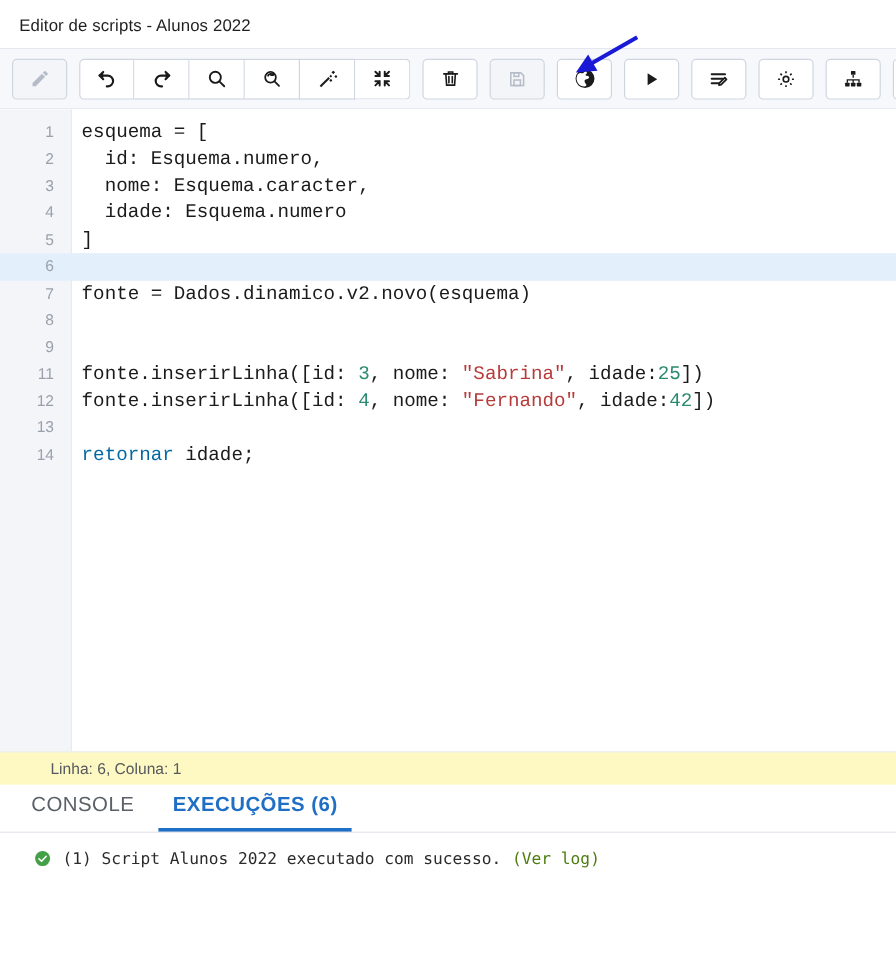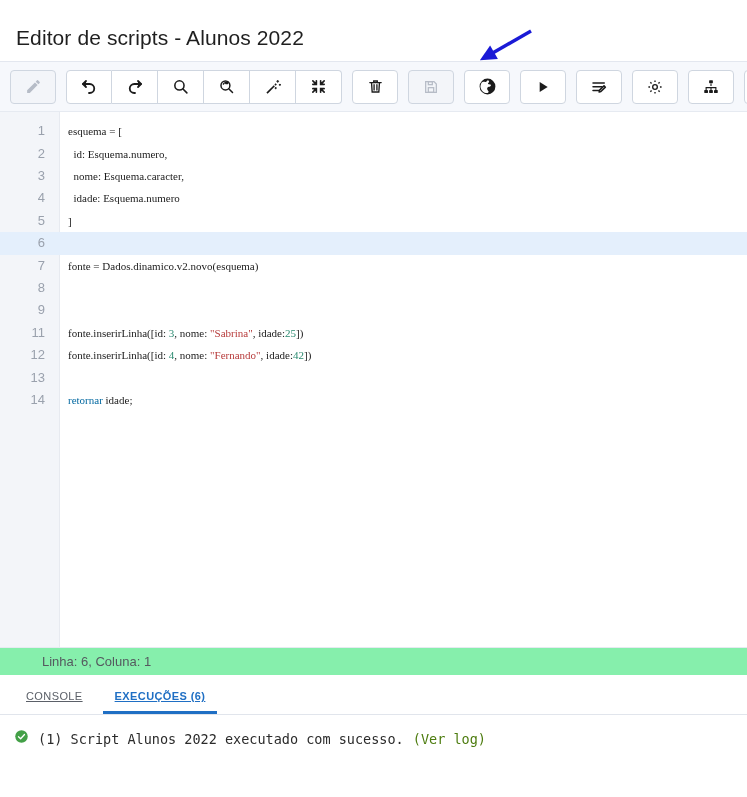--- a/index.html
+++ b/index.html
@@ -9,24 +9,24 @@
     height: 797px;
     background: #ffffff;
     font-family: "Liberation Sans", sans-serif;
     color: #222;
     overflow: hidden;
     position: relative;
   }
 
   
   .page-title {
-    font-size: 21px;
+    font-size: 14px;
     font-weight: 400;
     color: #1f1f1f;
-    padding: 24px 0 0 16px;
+    padding: 12px 0 0 16px;
     letter-spacing: 0.1px;
     line-height: 1.3;
   }
 
   
   .editor-shell {
     margin-top: 10px;
     border-top: 1px solid #e3e7ef;
     background: #fff;
   }
@@ -100,73 +100,72 @@
     text-align: right;
     padding-right: 15px;
     color: #9aa1ad;
     font-family: "Liberation Sans", sans-serif;
     font-size: 13px;
     position: relative;
     z-index: 2;
   }
   .code-text {
     padding-left: 8px;
-    font-family: Liberation Serif, serif;
-    font-size: 11px;
+    font-family: Liberation Mono, monospace;
+    font-size: 16px;
     color: #1b1b1b;
     white-space: pre;
     position: relative;
     z-index: 2;
   }
   .tok-str { color: #b73b3b; }
   .tok-num { color: #2b8a70; }
   .tok-kw  { color: #0369a1; }
 
   
   .statusbar {
-    background: #86efac;
+    background: #fef9c3;
     border-top: 1px solid #e6eaf1;
     height: 28px;
     display: flex;
     align-items: center;
     padding-left: 42px;
     font-size: 13px;
     color: #55595f;
   }
 
   
   .tabs {
     display: flex;
     align-items: flex-end;
     border-bottom: 1px solid #e1e5ec;
     padding: 0 14px;
     height: 40px;
     background: #fff;
   }
   .tab {
-    font-size: 11px;
+    font-size: 17px;
     letter-spacing: 0.4px;
     color: #5b6068;
     padding: 0 12px 9px 12px;
     cursor: pointer;
     border-bottom: 3px solid transparent;
     margin-right: 8px;
-    text-decoration: underline;
   }
   .tab.active {
     color: #1f6fc4;
     font-weight: bold;
     border-bottom-color: #1f6fc4;
   }
 
   
   .console-out {
-    padding: 14px 14px 0 14px;
-    display: flex;
-    align-items: flex-end;
+    padding: 14px 14px 0 28px;
+    display: flex;
+    align-items: flex-start;
     gap: 9px;
     font-family: "DejaVu Sans Mono", monospace;
     font-size: 13.5px;
     color: #2b2b2b;
   }
   .ok-icon { flex: 0 0 auto; display: block; }
   .verlog { color: #4d7c0f; cursor: pointer; }
 
   
   .annot {

